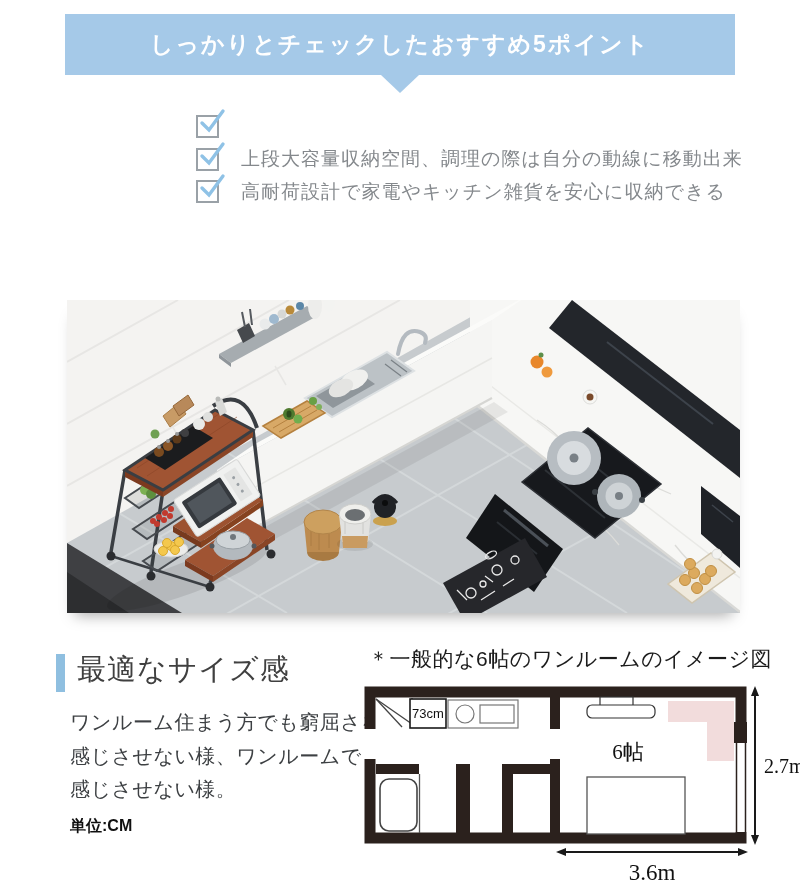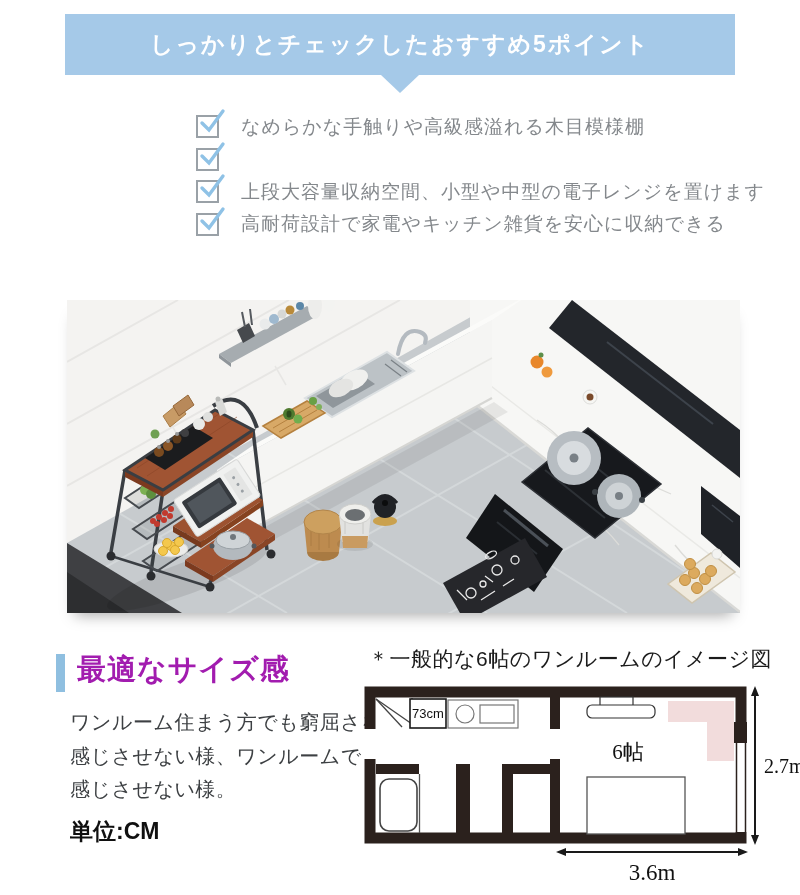--- a/index.html
+++ b/index.html
@@ -17,62 +17,54 @@
   .check-row{display:flex;align-items:center;height:21px;margin-bottom:11.5px;}
   .cbx{position:relative;flex:none;width:19px;height:19px;border:2px solid #9aa1a7;margin-right:22px;}
   .cbx svg{position:absolute;left:-1px;top:-8px;width:28px;height:28px;overflow:visible;}
   .cbl{font-size:19px;color:#84888c;letter-spacing:1px;white-space:nowrap;}
   
   .photo{position:absolute;left:67px;top:300px;width:673px;height:313px;background:#c7cbce;
          box-shadow:0 10px 14px -8px rgba(0,0,0,.35);}
   .photo svg{display:block;width:100%;height:100%;}
   
   .accent-bar{position:absolute;left:56px;top:654px;width:9px;height:38px;background:#8fbfe0;}
-  .size-heading{position:absolute;left:77px;top:650px;margin:0;font-size:29px;font-weight:700;
-                color:#a21caf;letter-spacing:1px;}
+  .size-heading{position:absolute;left:77px;top:650px;margin:0;font-size:29px;font-weight:400;
+                color:#404040;letter-spacing:1px;}
   .size-body{position:absolute;left:70px;top:706px;margin:0;font-size:20px;line-height:33.5px;
              color:#3d4043;letter-spacing:.5px;}
-  .unit-label{position:absolute;left:70px;top:816px;font-size:23px;font-weight:700;color:#101010;}
+  .unit-label{position:absolute;left:70px;top:816px;font-size:16px;font-weight:700;color:#101010;}
   .plan-caption{position:absolute;left:368px;top:645px;font-size:21px;color:#1b1b1b;letter-spacing:.5px;text-align:right;}
   .floor-plan{position:absolute;left:360px;top:684px;width:440px;height:210px;overflow:visible;}
   .serif-label{font-family:"Liberation Serif","DejaVu Serif",serif;}
 </style>
 </head>
 <body>
 
 <div class="page">
 
   <div class="banner">
     <span class="banner-title">しっかりとチェックしたおすすめ5ポイント</span>
     <div class="banner-tri"></div>
   </div>
 
   <ul class="checklist">
-    <li class="check-row">
-      <span class="cbx">
-          <svg viewBox="0 0 28 28">
-            <path d="M5 14 L12 21 L26 2" stroke="#8fc2e6" stroke-width="3.4" fill="none" stroke-linecap="round"></path>
-          </svg>
-        </span>
-      <span class="cbl">なめらかな手触りや高級感溢れる木目模様棚</span>
-    </li>
     <li class="check-row">
       <span class="cbx">
           <svg viewBox="0 0 28 28">
             <path d="M5 14 L12 21 L26 2" stroke="#8fc2e6" stroke-width="3.4" fill="none" stroke-linecap="round"></path>
           </svg>
         </span>
     </li>
     <li class="check-row">
       <span class="cbx">
           <svg viewBox="0 0 28 28">
             <path d="M5 14 L12 21 L26 2" stroke="#8fc2e6" stroke-width="3.4" fill="none" stroke-linecap="round"></path>
           </svg>
         </span>
-      <span class="cbl">上段大容量収納空間、小型や中型の電子レンジを置けます</span>
+      <span class="cbl">上段大容量収納空間、調理の際は自分の動線に移動出来</span>
     </li>
     <li class="check-row">
       <span class="cbx">
           <svg viewBox="0 0 28 28">
             <path d="M5 14 L12 21 L26 2" stroke="#8fc2e6" stroke-width="3.4" fill="none" stroke-linecap="round"></path>
           </svg>
         </span>
       <span class="cbl">高耐荷設計で家電やキッチン雑貨を安心に収納できる</span>
     </li>
   </ul>

